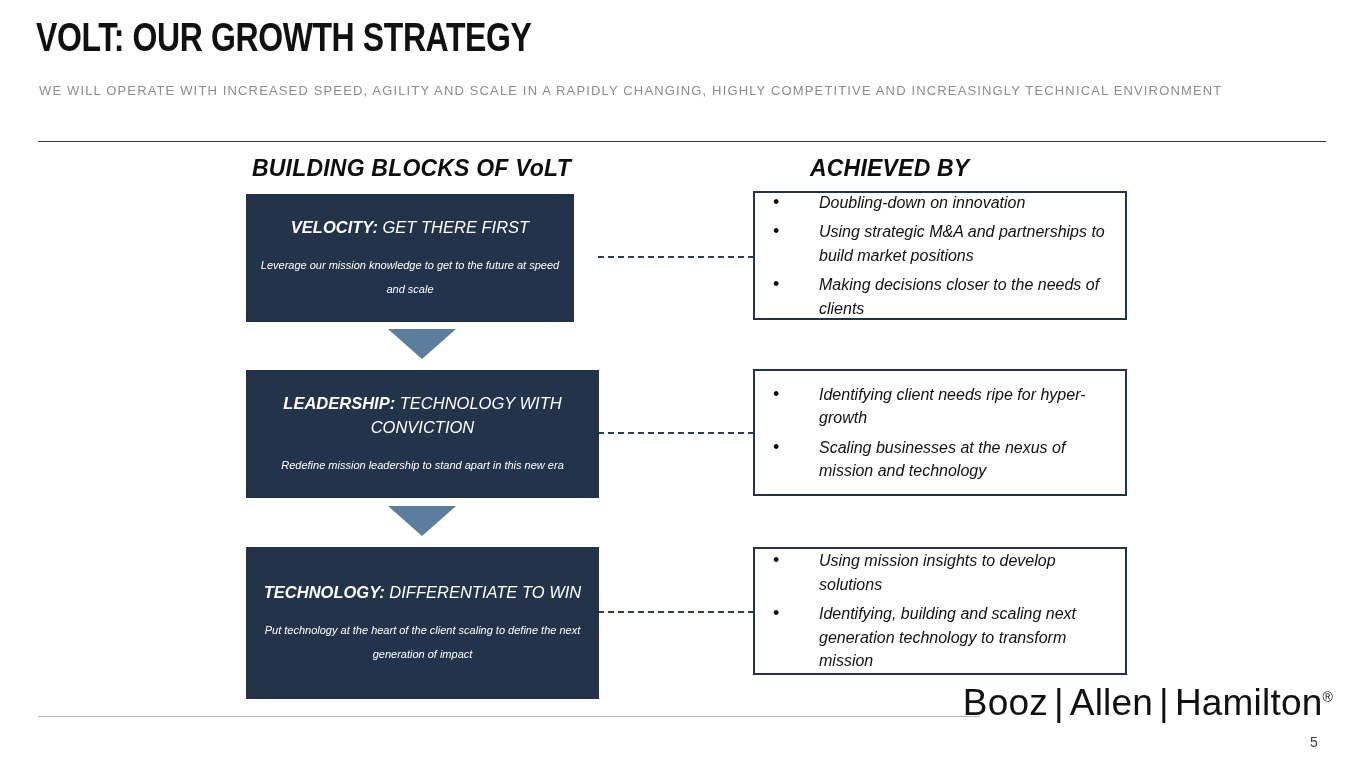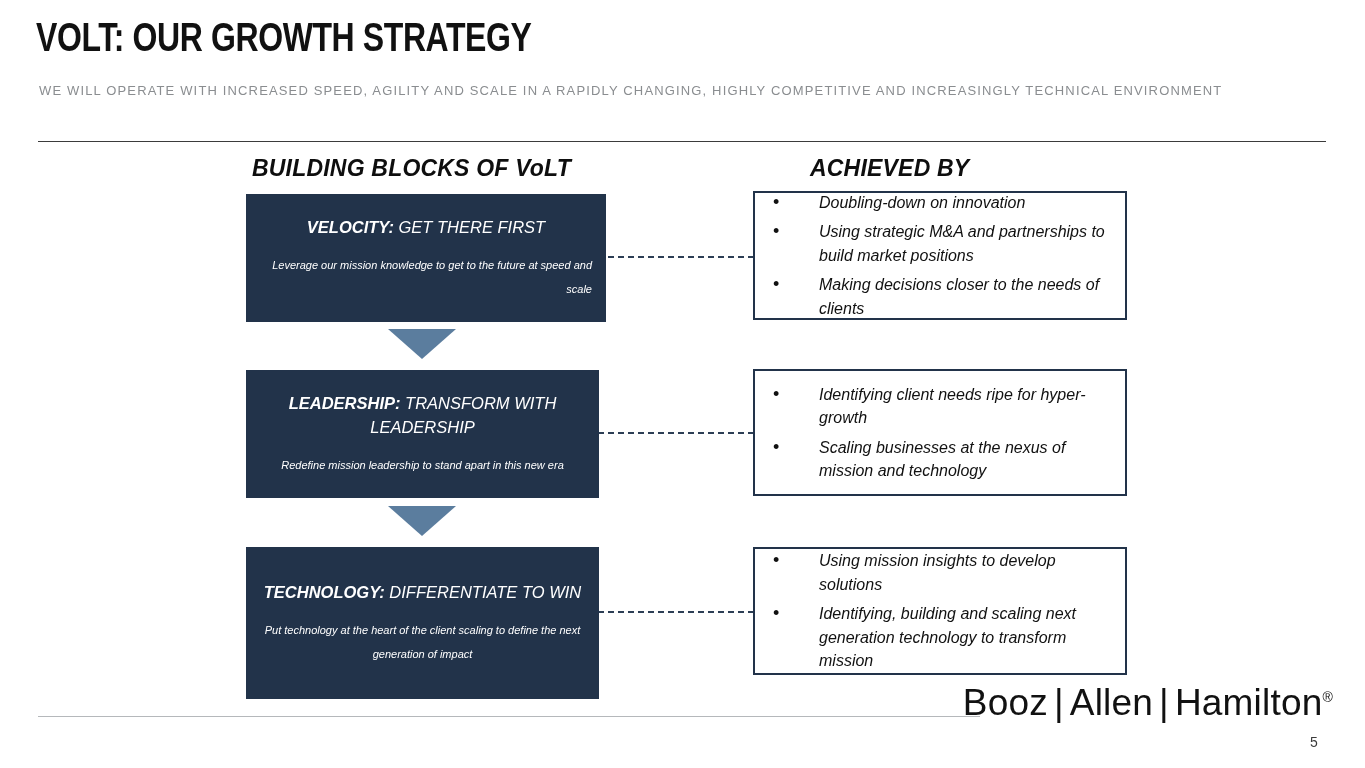--- a/index.html
+++ b/index.html
@@ -189,42 +189,42 @@
 <div class="slide-subtitle">WE WILL OPERATE WITH INCREASED SPEED, AGILITY AND SCALE IN A RAPIDLY CHANGING, HIGHLY COMPETITIVE AND INCREASINGLY TECHNICAL ENVIRONMENT</div>
 <div class="header-rule"></div>
 
 <div class="col-head left">BUILDING BLOCKS OF VoLT</div>
 <div class="col-head right">ACHIEVED BY</div>
 
 <div class="diagram">
 
   <div class="connector" style="left:598px; top:256px; width:156px;"></div>
 
-  <div class="block" style="left:246px; top:194px; width:360px; height:128px;text-align:right;">
+  <div class="block" style="left:246px; top:194px; width:328px; height:128px;">
     <div class="bl-title">
       <b>VELOCITY:</b><span> GET THERE FIRST</span>
     </div>
     <div class="bl-desc">Leverage our mission knowledge to get to the future at speed and scale</div>
   </div>
 
   <div class="bullets" style="left:753px; top:191px; width:374px; height:129px;">
     <ul>
       <li><span class="dot">•</span><span>Doubling-down on innovation</span></li>
       <li><span class="dot">•</span><span>Using strategic M&amp;A and partnerships to build market positions</span></li>
       <li><span class="dot">•</span><span>Making decisions closer to the needs of clients</span></li>
     </ul>
   </div>
 
   <div class="arrow-down" style="left:388px; top:329px;"></div>
 
   <div class="connector" style="left:598px; top:432px; width:156px;"></div>
 
   <div class="block" style="left:246px; top:370px; width:353px; height:128px;">
     <div class="bl-title">
-      <b>LEADERSHIP:</b><span> TRANSFORM WITH LEADERSHIP</span>
+      <b>LEADERSHIP:</b><span> TECHNOLOGY WITH CONVICTION</span>
     </div>
     <div class="bl-desc">Redefine mission leadership to stand apart in this new era</div>
   </div>
 
   <div class="bullets" style="left:753px; top:369px; width:374px; height:127px;">
     <ul>
       <li><span class="dot">•</span><span>Identifying client needs ripe for hyper-growth</span></li>
       <li><span class="dot">•</span><span>Scaling businesses at the nexus of mission and technology</span></li>
     </ul>
   </div>

